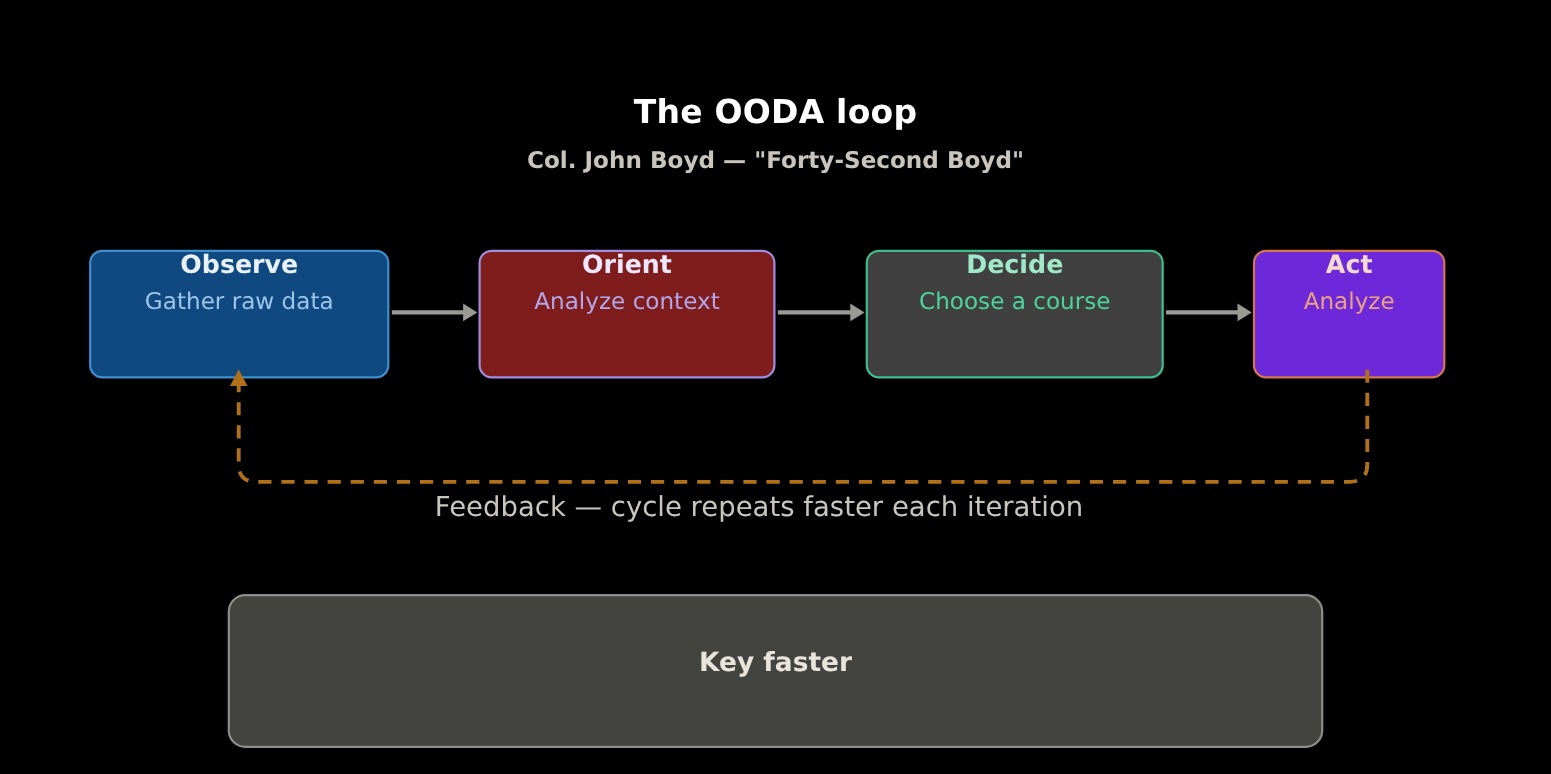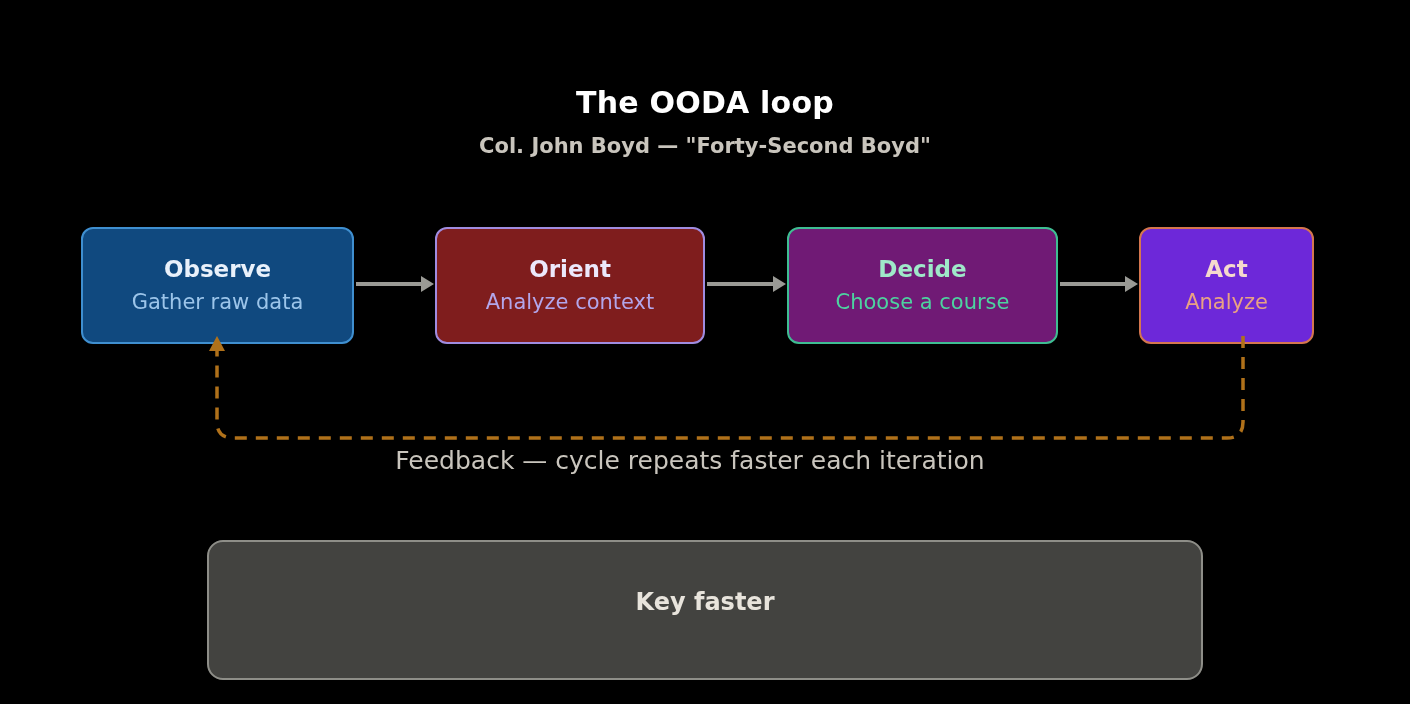--- a/index.html
+++ b/index.html
@@ -49,21 +49,21 @@
     position: absolute;
     top: 186px;
     height: 117px;
     border-radius: 12px;
     border-width: 2px;
     border-style: solid;
     box-sizing: border-box;
     display: flex;
     flex-direction: column;
     align-items: center;
-    justify-content: center;
+    justify-content: flex-start;
   }
   .stage-title {
     font-size: 23px;
     font-weight: bold;
     line-height: 1.1;
     margin-bottom: 9px;
   }
   .stage-sub {
     font-size: 21px;
     font-weight: normal;
@@ -135,21 +135,21 @@
   <div class="stage-box" id="box-observe" style="left: 81px; width: 273px; background: rgb(16, 73, 127); border-color: rgb(63, 143, 208);">
     <div class="stage-title" style="color: rgb(233, 241, 251);">Observe</div>
     <div class="stage-sub" style="color: rgb(156, 197, 234);">Gather raw data</div>
   </div>
 
   <div class="stage-box" id="box-orient" style="left: 435px; width: 270px; background: #7f1d1d; border-color: rgb(160, 140, 224);">
     <div class="stage-title" style="color: rgb(236, 232, 251);">Orient</div>
     <div class="stage-sub" style="color: rgb(179, 166, 234);">Analyze context</div>
   </div>
 
-  <div class="stage-box" id="box-decide" style="left: 787px; width: 271px; background: #701a75; border-color: rgb(63, 189, 146);">
+  <div class="stage-box" id="box-decide" style="left: 787px; width: 271px; background: #404040; border-color: rgb(63, 189, 146);">
     <div class="stage-title" style="color: rgb(159, 232, 201);">Decide</div>
     <div class="stage-sub" style="color: rgb(77, 211, 160);">Choose a course</div>
   </div>
 
   <div class="stage-box" id="box-act" style="left: 1139px; width: 175px; background: #6d28d9; border-color: rgb(212, 118, 78);">
     <div class="stage-title" style="color: rgb(245, 217, 205);">Act</div>
     <div class="stage-sub" style="color: rgb(233, 161, 131);">Analyze</div>
   </div>
 
   <div class="connector" id="conn-0" style="left: 356px; width: 78px;">

